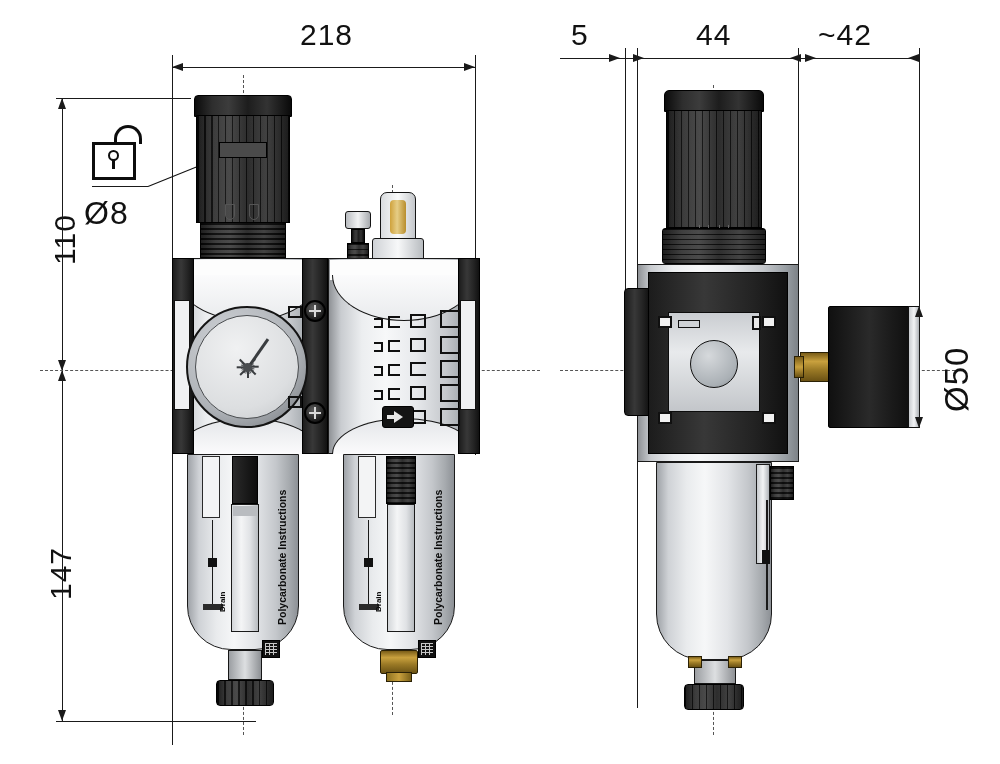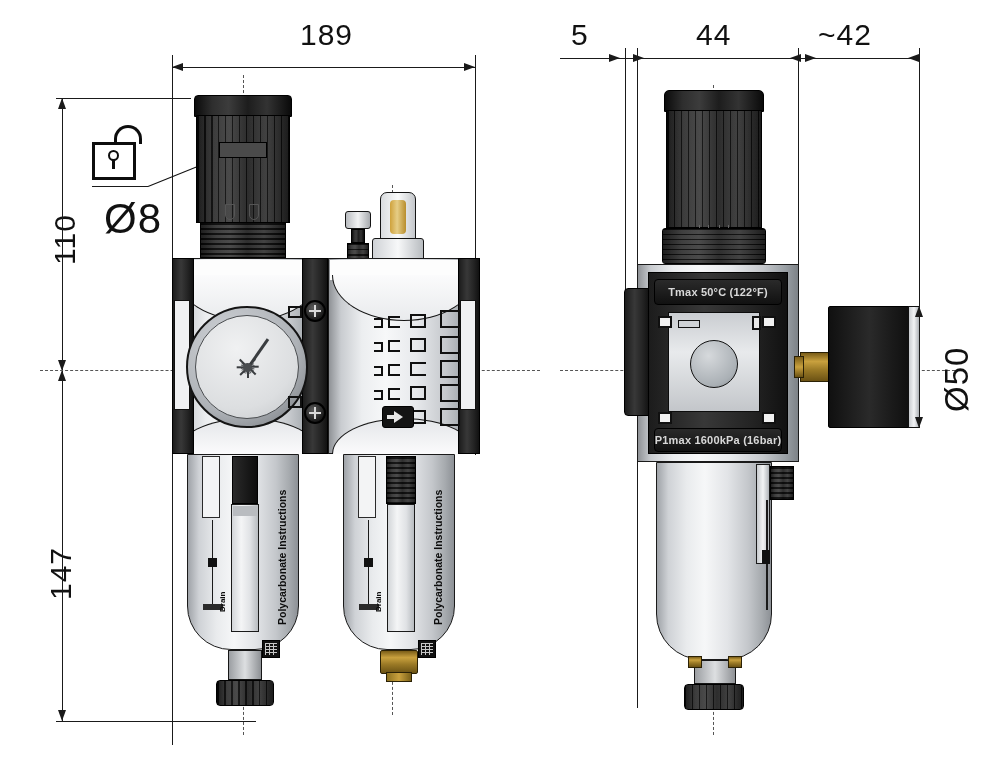--- a/index.html
+++ b/index.html
@@ -249,21 +249,21 @@
       repeating-linear-gradient(to bottom, #e6e6e6 0 1.5px, transparent 1.5px 3px),
       repeating-linear-gradient(to right, #e6e6e6 0 1.5px, transparent 1.5px 4px);
     opacity: .85;
   }
 </style>
 </head>
 <body>
 
 <div id="sheet">
 
-  <div class="dimtext" style="left:300px; top:18px;">189</div>
+  <div class="dimtext" style="left:300px; top:18px;">218</div>
   <div class="hline" style="left:172px; top:67px; width:303px;"></div>
   <div class="arrow left" style="left:172px; top:62.5px;"></div>
   <div class="arrow right" style="left:464px; top:62.5px;"></div>
   <div class="vline" style="left:172px; top:55px; height:690px;"></div>
   <div class="vline" style="left:475px; top:55px; height:400px;"></div>
 
   <div class="dimtext" style="left:571px; top:18px;">5</div>
   <div class="dimtext" style="left:696px; top:18px;">44</div>
   <div class="dimtext" style="left:818px; top:18px;">~42</div>
 
@@ -295,21 +295,21 @@
   <div class="centerline-h" style="left:560px; top:370px; width:400px;"></div>
   <div class="centerline-v" style="left:243px; top:75px; height:660px;"></div>
   <div class="centerline-v" style="left:392px; top:185px; height:530px;"></div>
   <div class="centerline-v" style="left:713px; top:85px; height:650px;"></div>
 
   <div class="lock-shackle" style="left:114px; top:125px; width:28px; height:19px;"></div>
   <div class="lock-body" style="left:92px; top:142px; width:44px; height:38px;"></div>
   <div class="lock-key" style="left:108px; top:150px;"></div>
   <div class="hline" style="left:92px; top:186px; width:56px;"></div>
   <div class="leader" style="left:148px; top:186px; width:105px; transform: rotate(-22deg);"></div>
-  <div class="dimtext" style="left:104px; top:195px; font-size:42px;">Ø8</div>
+  <div class="dimtext" style="left:84px; top:195px; font-size:32px;">Ø8</div>
 
   <div class="part black" style="left:194px; top:95px; width:98px; height:22px; border-radius:4px 4px 0 0;"></div>
   <div class="part black" style="left:196px; top:115px; width:94px; height:108px;">
     <div class="ribs"></div>
     <div style="position:absolute; left:22px; top:26px; width:48px; height:16px; background:#4a4a4a; border:1px solid #000;"></div>
     <div style="position:absolute; left:28px; top:88px; width:10px; height:16px; border:1.5px solid #555; border-radius:0 0 5px 5px;"></div>
     <div style="position:absolute; left:52px; top:88px; width:10px; height:16px; border:1.5px solid #555; border-radius:0 0 5px 5px;"></div>
   </div>
 
   <div class="part black" style="left:200px; top:222px; width:86px; height:36px;">
@@ -450,36 +450,30 @@
   <div class="part black" style="left:662px; top:228px; width:104px; height:36px; border-radius:3px;">
     <div class="ribs-h"></div>
   </div>
 
   <div class="part metal" style="left:637px; top:264px; width:162px; height:198px;"></div>
 
   <div class="part darkgrey" style="left:624px; top:288px; width:26px; height:128px; border-radius:4px 0 0 4px;"></div>
 
   <div class="part darkgrey" style="left:648px; top:272px; width:140px; height:182px;"></div>
 
-  <div class="plate" style="left:654px; top:279px; width:128px; height:26px;">
-    <span>Tmax 50°C (122°F)</span>
-  </div>
 
   <div class="part" style="left:668px; top:312px; width:92px; height:100px; background:linear-gradient(to bottom,#cacdd1,#e8eaec 40%,#c3c6ca); border:1.6px solid #0c0c0c;"></div>
   <div class="part" style="left:690px; top:340px; width:48px; height:48px; border-radius:50%; background:radial-gradient(circle at 38% 32%,#d6d9dc,#aab0b5 70%,#83888d); border:1.6px solid #111;"></div>
   <div class="mark" style="left:658px; top:316px; width:14px; height:12px; background:#f1f1f1;"></div>
   <div class="mark" style="left:762px; top:316px; width:14px; height:12px; background:#f1f1f1;"></div>
   <div class="part" style="left:678px; top:320px; width:22px; height:8px; background:#cfd2d6; border:1.2px solid #111;"></div>
   <div class="mark" style="left:752px; top:316px; width:9px; height:14px; background:#e8e8e8;"></div>
   <div class="mark" style="left:658px; top:412px; width:14px; height:12px; background:#f1f1f1;"></div>
   <div class="mark" style="left:762px; top:412px; width:14px; height:12px; background:#f1f1f1;"></div>
 
-  <div class="plate" style="left:654px; top:428px; width:128px; height:24px;">
-    <span>P1max 1600kPa (16bar)</span>
-  </div>
 
   <div class="brass" style="left:800px; top:352px; width:30px; height:30px;"></div>
   <div class="part" style="left:794px; top:356px; width:10px; height:22px; background:linear-gradient(to bottom,#7a5d18,#c9a13e,#6b5214); border:1.2px solid #2b2105;"></div>
   <div class="part" style="left:828px; top:306px; width:92px; height:122px; background:linear-gradient(to right,#101010 0%,#2a2a2a 45%,#1a1a1a 70%,#0a0a0a 100%); border:1.6px solid #000; border-radius:2px;"></div>
   <div class="part" style="left:908px; top:306px; width:12px; height:122px; background:linear-gradient(to right,#c9ccd0,#f2f3f5,#aeb2b7);border:1.4px solid #111;"></div>
 
   <div class="dimtext rot" style="left:938px; top:412px; font-size:33px;">Ø50</div>
   <div class="vline" style="left:919px; top:306px; height:122px;"></div>
   <div class="arrow up" style="left:914.5px; top:306px;"></div>
   <div class="arrow down" style="left:914.5px; top:417px;"></div>

